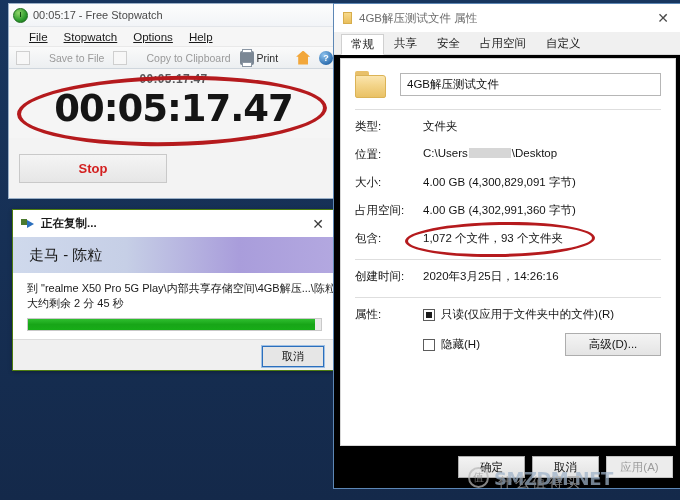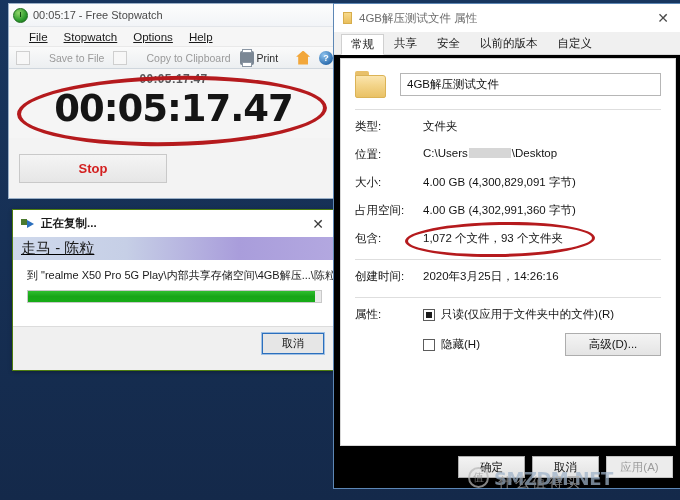--- a/index.html
+++ b/index.html
@@ -266,26 +266,25 @@
     font-weight: bold;
     flex: 1;
   }
   #cd-close {
     width: 36px; height: 27px;
     display: flex; align-items: center; justify-content: center;
     font-size: 14px;
     color: #3a3a3a;
   }
   #cd-banner {
-    height: 23px;
+    height: 36px;
     background: linear-gradient(90deg, #cfd9ec 0%, #c6cfe6 35%, #a99ddb 70%, #b3a8e0 100%);
     display: flex;
     align-items: center;
-    padding-left: 8px;
-    text-decoration: underline;
+    padding-left: 16px;
   }
   #cd-banner-text {
     font-size: 15px;
     color: #1a1a1a;
     font-weight: normal;
   }
   #cd-body {
     background: #fff;
     height: 66px;
     padding: 8px 14px 0 14px;
@@ -649,20 +648,21 @@
     <span id="cd-title-text">正在复制...</span>
     <span id="cd-close">✕</span>
   </div>
 
   <div id="cd-banner">
     <span id="cd-banner-text">走马 - 陈粒</span>
   </div>
 
   <div id="cd-body">
     <div class="cd-line">到 "realme X50 Pro 5G Play\内部共享存储空间\4GB解压...\陈粒"</div>
+    <div class="cd-line">大约剩余 2 分 45 秒</div>
     <div id="cd-progress-track">
       <div id="cd-progress-fill" style="width: 98%;"></div>
     </div>
   </div>
 
   <div id="cd-footer">
     <div id="cd-cancel">取消</div>
   </div>
 </div>
 
@@ -671,21 +671,21 @@
   <div id="pw-titlebar">
     <span class="pw-folder-mini"></span>
     <span id="pw-title-text">4GB解压测试文件 属性</span>
     <span id="pw-close">✕</span>
   </div>
 
   <div id="pw-tabs">
     <div class="pw-tab active">常规</div>
     <div class="pw-tab">共享</div>
     <div class="pw-tab">安全</div>
-    <div class="pw-tab">以前的版本</div>
+    <div class="pw-tab">占用空间</div>
     <div class="pw-tab">自定义</div>
   </div>
 
   <div id="pw-panel">
 
     <div id="pw-name-row">
       <span class="pw-folder-big">
         <span class="tab"></span>
           <span class="body"></span>
       </span>

